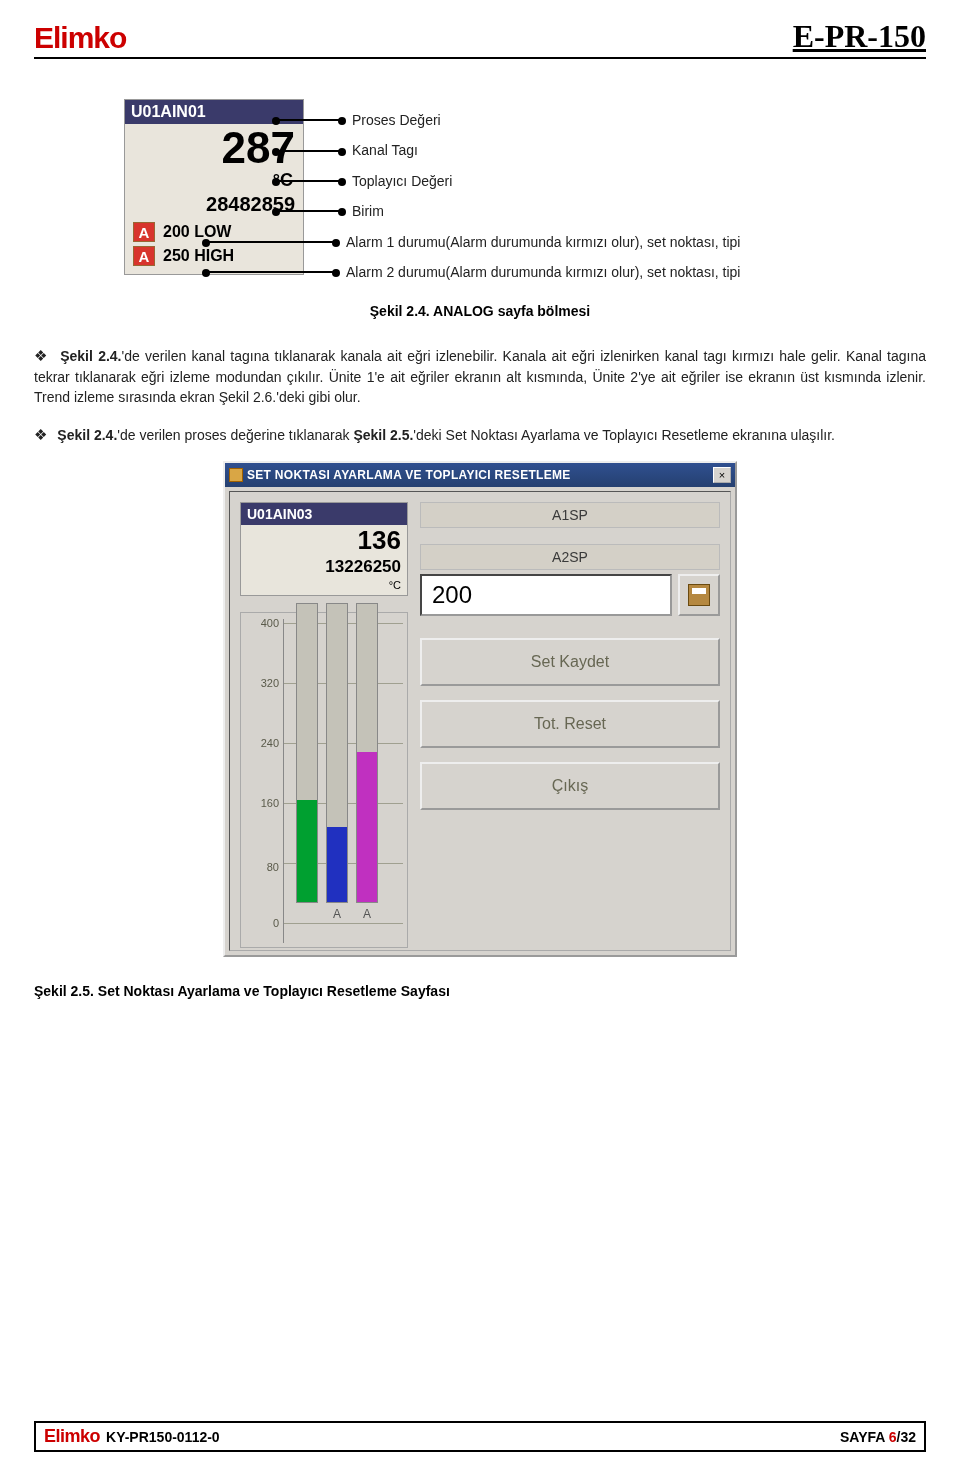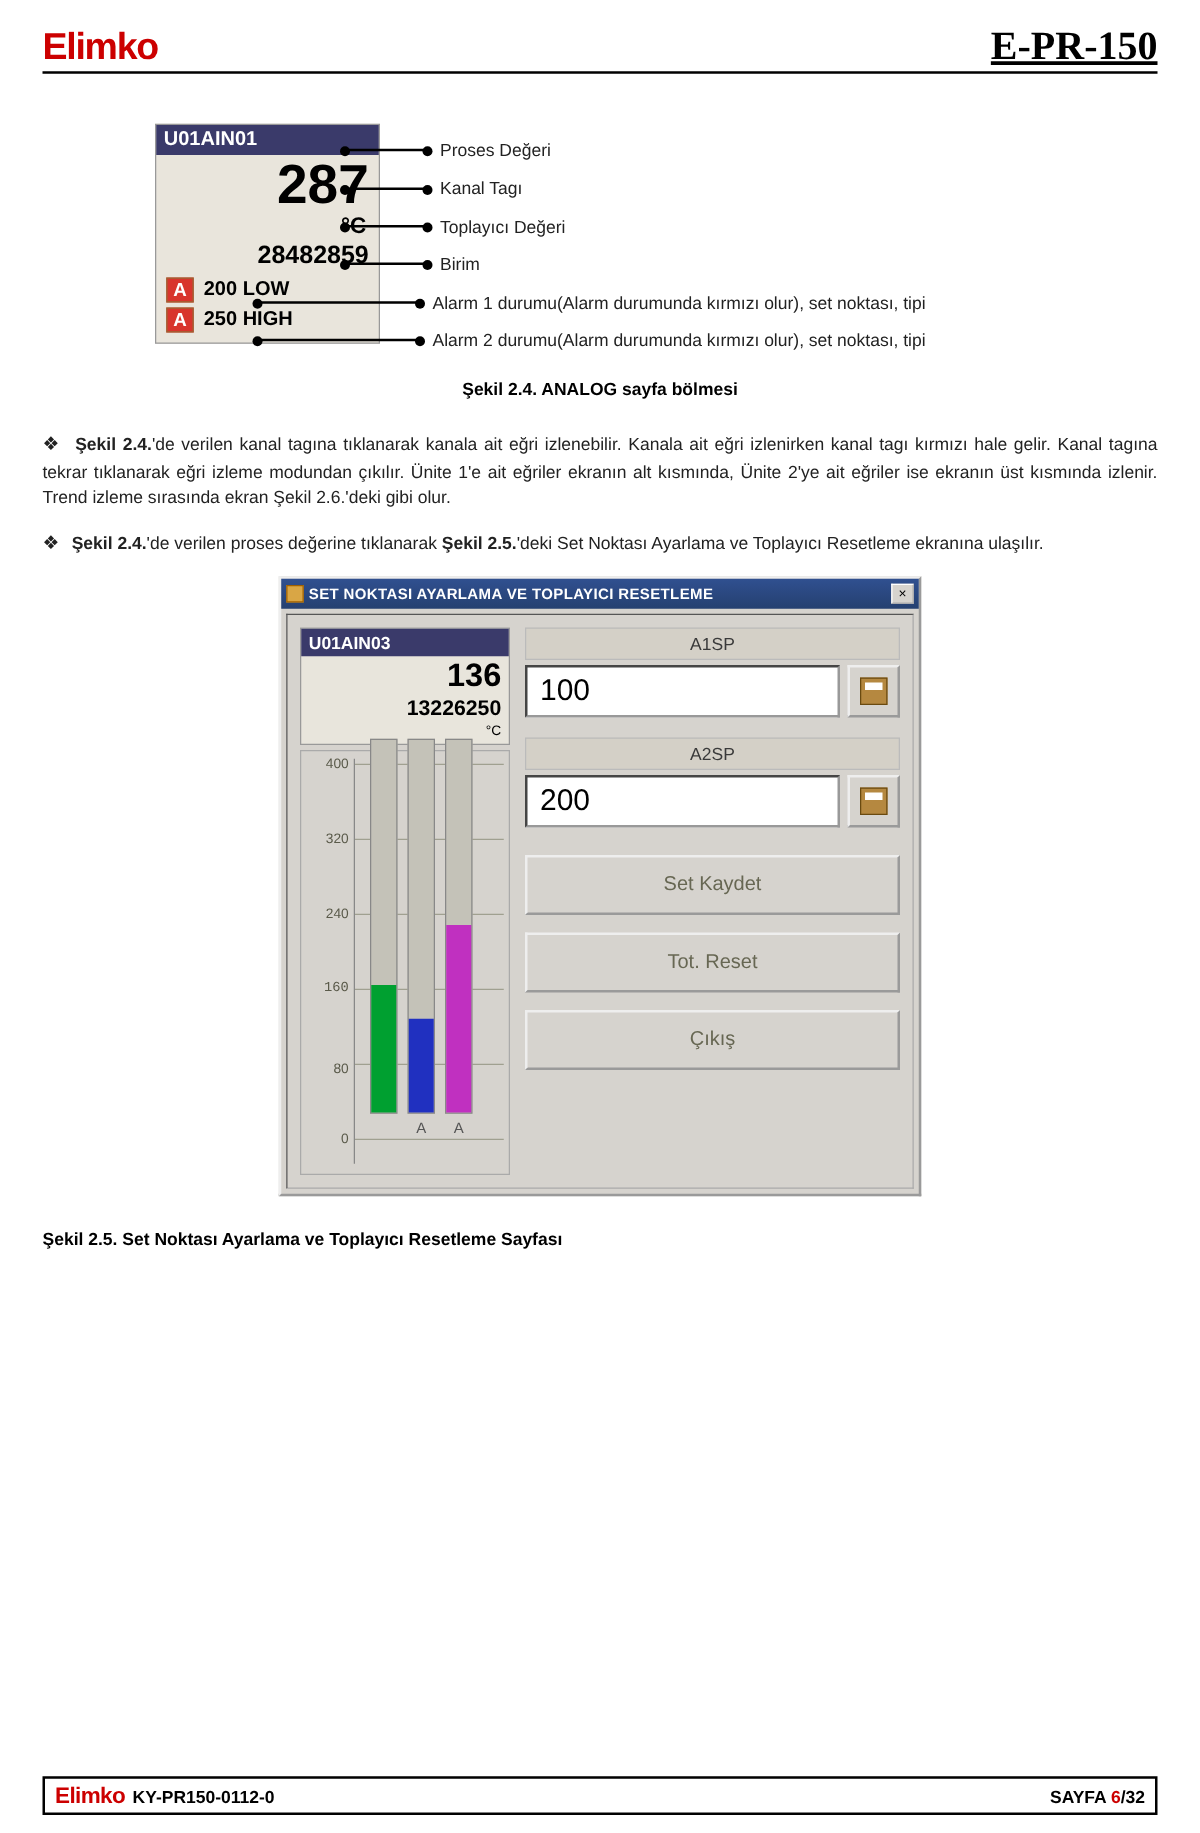--- a/index.html
+++ b/index.html
@@ -211,21 +211,21 @@
   }
   
   .left-panel {
     width: 168px;
     display: flex;
     flex-direction: column;
   }
   .small-card {
     border: 1px solid #999;
     background: #e8e5dc;
-    margin-bottom: 4px;
+    margin-bottom: 16px;
   }
   .small-tag {
     background: #3a3a6a;
     color: #fff;
     font-weight: bold;
     font-size: 14px;
     padding: 3px 6px;
   }
   .small-val {
     text-align: right;
@@ -492,21 +492,21 @@
             <div class="small-tag">U01AIN03</div>
             <div class="small-val">136</div>
             <div class="small-total">13226250</div>
             <div class="small-unit">°C</div>
           </div>
           <div class="bargraph">
             <div class="bg-inner">
               <div class="bg-axis" id="bg-axis" style="height: 324px;">
                   <div class="bg-tick" style="top: 304px;">0</div>
                   <div class="bg-tick" style="top: 248px;">80</div>
-                  <div class="bg-tick" style="top: 184px; font-family: Liberation Mono, monospace;">160</div>
+                  <div class="bg-tick" style="top: 184px;">160</div>
                   <div class="bg-tick" style="top: 124px;">240</div>
                   <div class="bg-tick" style="top: 64px;">320</div>
                   <div class="bg-tick" style="top: 4px;">400</div>
                 </div>
               <div class="bg-bars" id="bg-bars" style="height: 324px;">
                   <div class="bg-grid" style="top: 304px;"></div>
                   <div class="bg-grid" style="top: 244px;"></div>
                   <div class="bg-grid" style="top: 184px;"></div>
                   <div class="bg-grid" style="top: 124px;"></div>
                   <div class="bg-grid" style="top: 64px;"></div>
@@ -530,26 +530,20 @@
                     <div class="bar-label">A</div>
                   </div>
                 </div>
             </div>
           </div>
         </div>
 
         <div class="right-panel">
           <div class="sp-group">
             <div class="sp-label">A1SP</div>
-            <div class="sp-input-row">
-              <div class="sp-input">100</div>
-              <div class="sp-save">
-                  <div class="floppy"></div>
-                </div>
-            </div>
           </div>
           <div class="sp-group" style="margin-top:10px;">
             <div class="sp-label">A2SP</div>
             <div class="sp-input-row">
               <div class="sp-input">200</div>
               <div class="sp-save">
                   <div class="floppy"></div>
                 </div>
             </div>
           </div>

